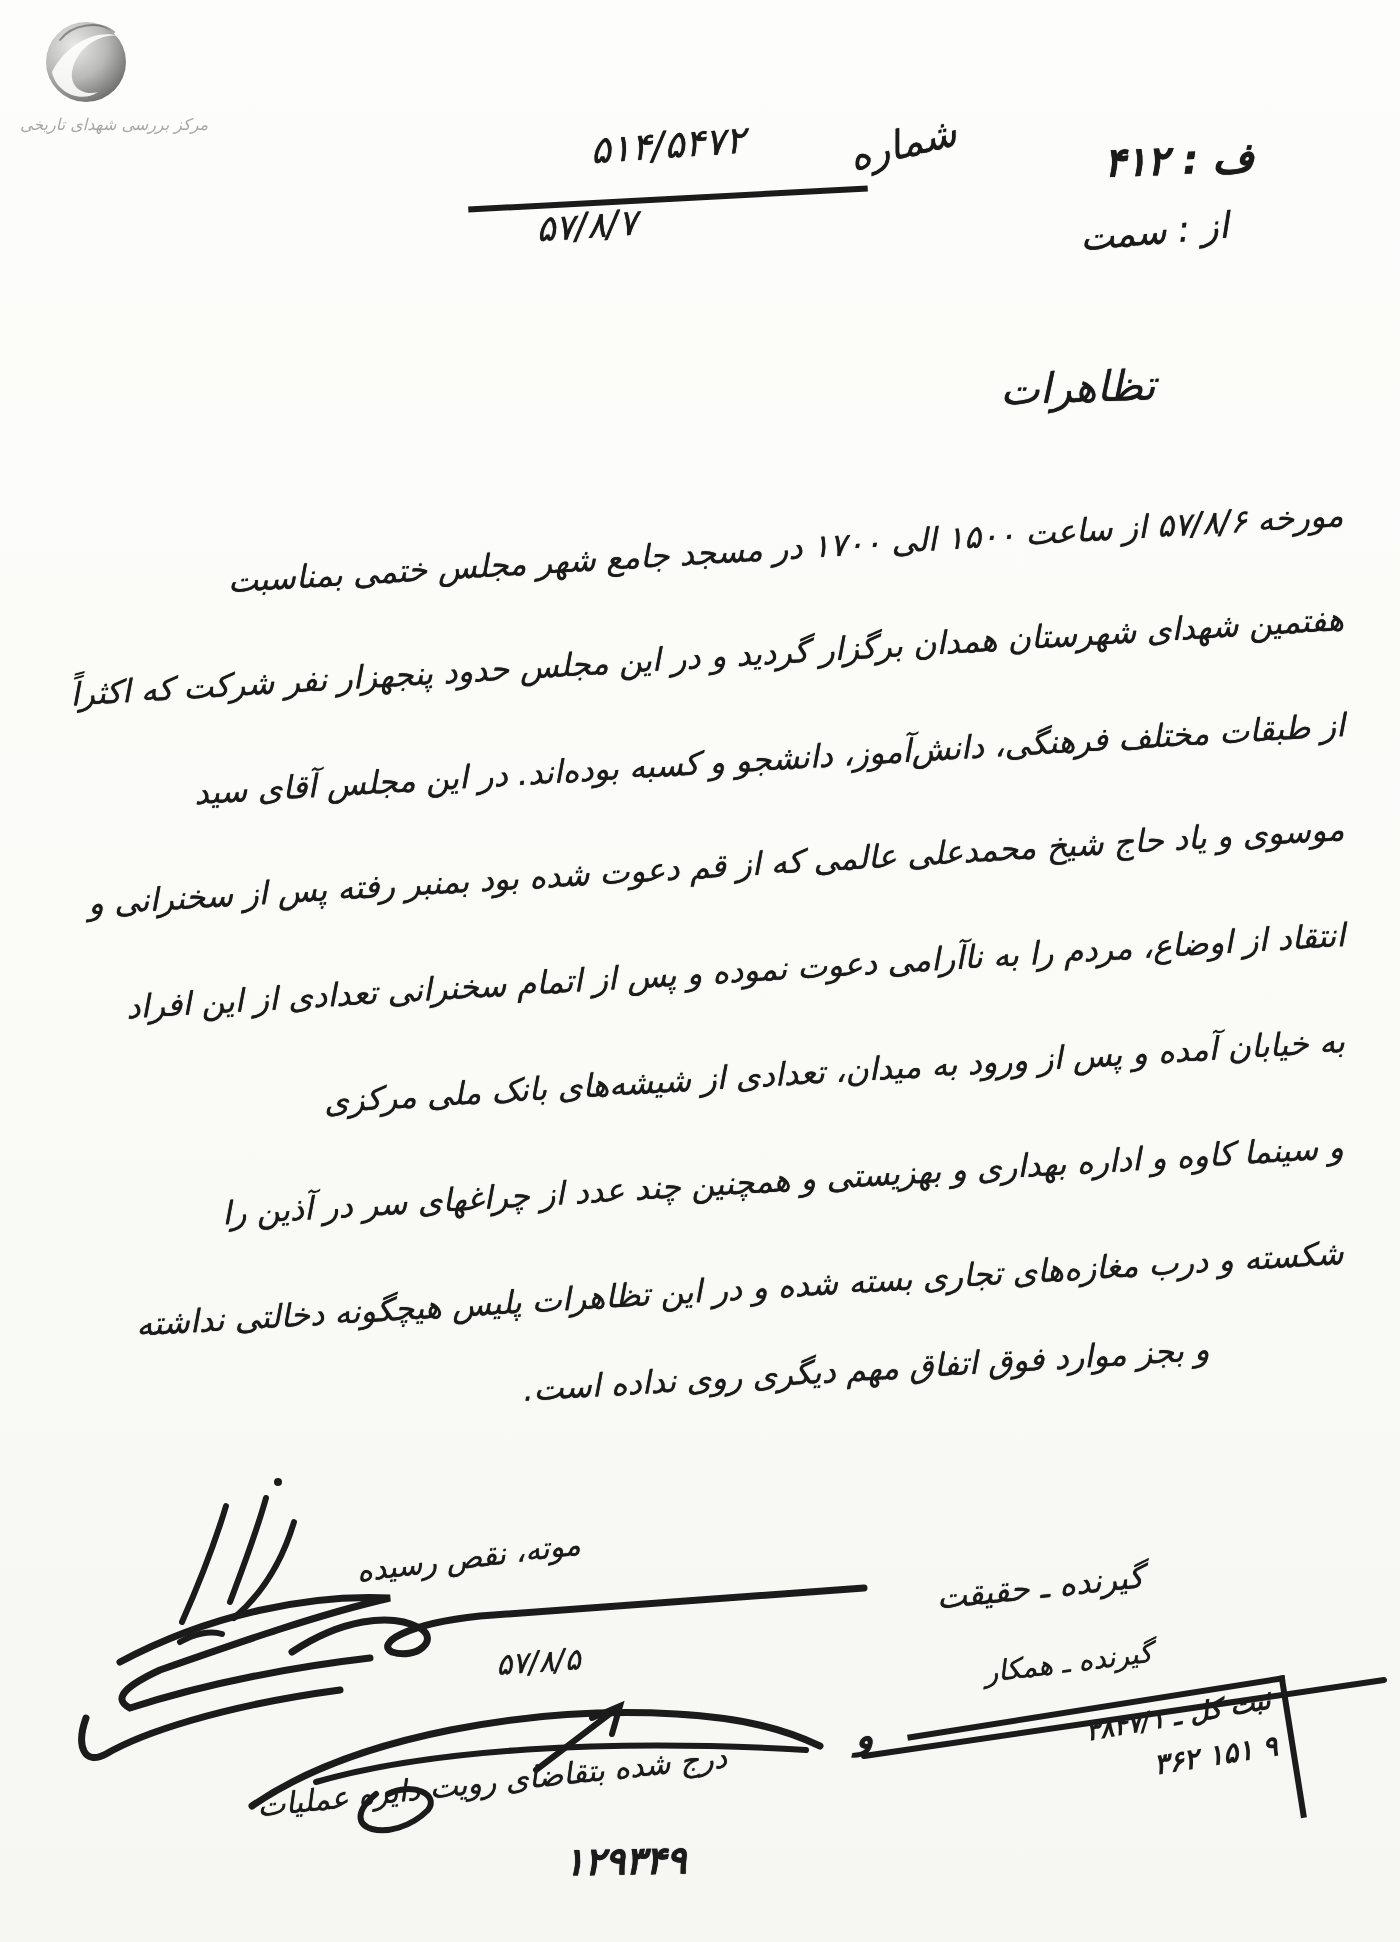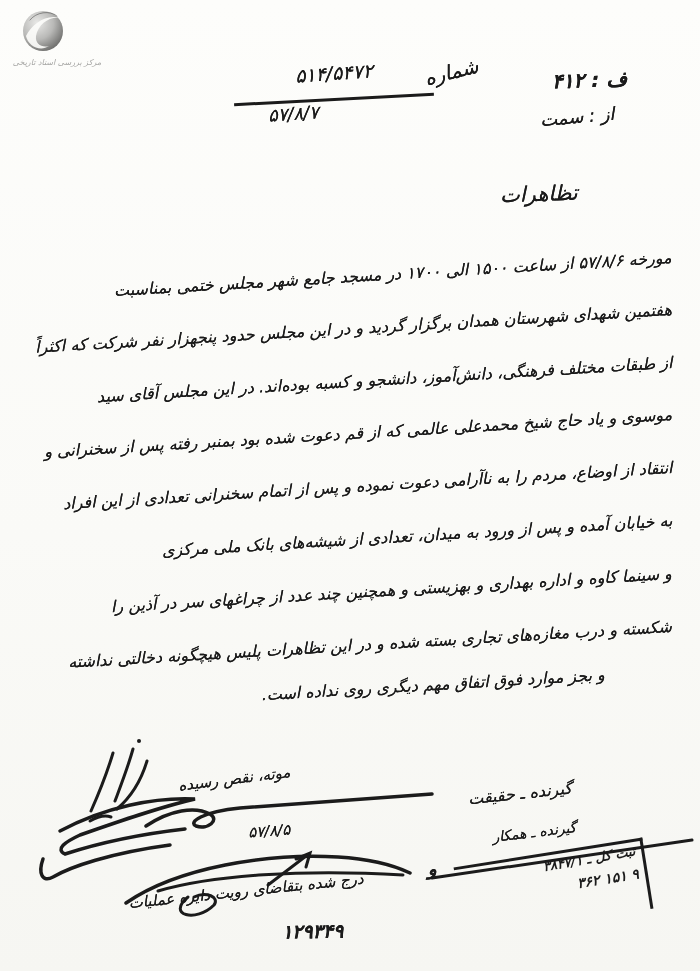--- a/index.html
+++ b/index.html
@@ -59,21 +59,21 @@
         <stop offset="0%" stop-color="#e9e9e7"></stop>
         <stop offset="55%" stop-color="#b9b9b7"></stop>
         <stop offset="100%" stop-color="#6f6f6d"></stop>
       </radialGradient>
     </defs>
     <circle cx="27" cy="25" r="20" fill="url(#g1)"></circle>
     <path d="M10 30 C 16 18, 30 8, 44 12 C 34 10, 22 18, 20 30 C 19 38, 26 42, 33 40
              C 24 46, 12 40, 10 30 Z" fill="#fdfdfb" opacity="0.9"></path>
     <path d="M14 14 C 20 6, 34 4, 41 10" class="ink" stroke-width="1" opacity="0.4"></path>
   </svg>
-  <div class="logo-caption">مرکز بررسی اسناد تاریخی</div>
+  <div class="logo-caption">مرکز بررسی شهدای تاریخی</div>
 
   <div class="hand ref-label">شماره</div>
   <div class="hand ref-number">۵۱۴/۵۴۷۲</div>
   <div class="ref-rule"></div>
   <div class="hand ref-date">۵۷/۸/۷</div>
   <div class="hand class-ref">ف : ۴۱۲</div>
   <div class="hand from-line">از : سمت</div>
 
   <div class="hand doc-title">تظاهرات</div>
 

